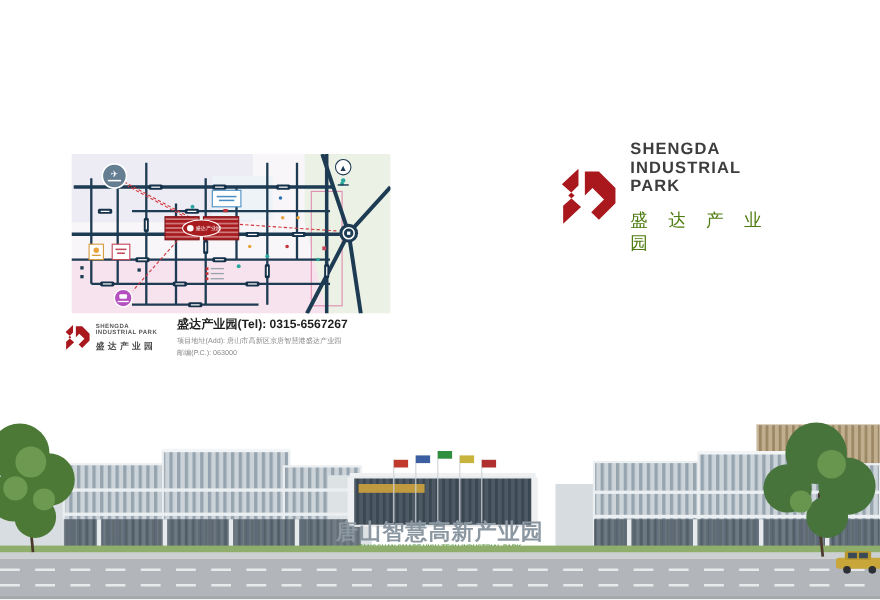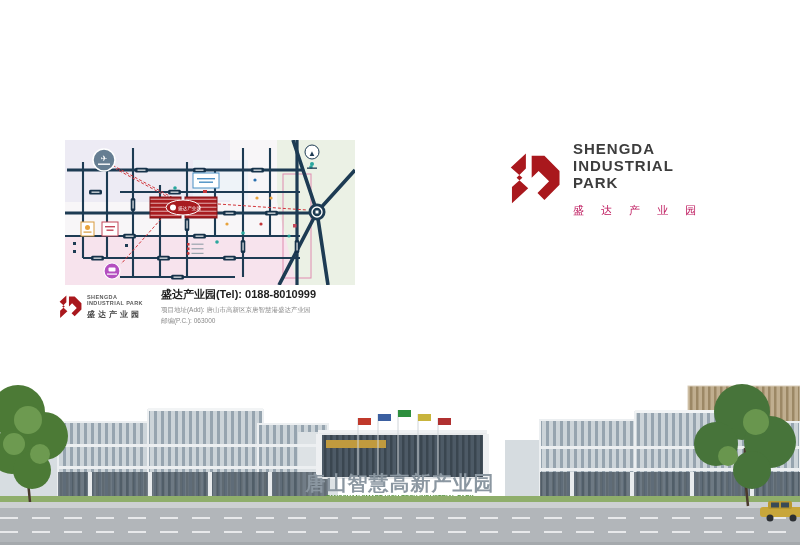--- a/index.html
+++ b/index.html
@@ -5,21 +5,21 @@
   html,body{margin:0;padding:0;background:#fff;}
   .page{position:relative;width:800px;height:545px;background:#ffffff;overflow:hidden;
         font-family:"Liberation Sans","DejaVu Sans",sans-serif;}
   
   .map-block{position:absolute;left:65px;top:140px;width:290px;height:145px;}
   
   .brand{position:absolute;left:505px;top:148px;width:200px;height:62px;display:flex;align-items:center;}
   .brand .mono{width:58px;height:58px;flex:0 0 58px;}
   .brand .btxt{margin-left:10px;color:#3d3d3d;}
   .brand .b1,.brand .b2{font-size:15px;font-weight:bold;letter-spacing:1px;line-height:17px;}
-  .brand .bcn{font-size:11px;letter-spacing:7px;margin-top:12px;color:#be185d;}
+  .brand .bcn{font-size:16px;letter-spacing:7px;margin-top:12px;color:#4d7c0f;}
   
   .contact{position:absolute;left:57px;top:287px;width:300px;display:flex;}
   .contact .mini-logo{display:flex;align-items:center;}
   .contact .mini-mono{width:26px;height:26px;}
   .contact .mini-txt{margin-left:4px;color:#5a5a5a;}
   .contact .m1,.contact .m2{font-size:5.5px;font-weight:bold;letter-spacing:.4px;line-height:6.5px;}
   .contact .mcn{font-size:8px;font-weight:bold;letter-spacing:3px;margin-top:2px;color:#4a4a4a;}
   .contact .info{margin-left:18px;}
   .contact .hotline{font-size:11px;font-weight:bold;color:#1e1e1e;white-space:nowrap;}
   .contact .addr{font-size:6.5px;color:#8a8a8a;margin-top:4px;}
@@ -205,21 +205,21 @@
       </svg>
       <div class="mini-txt">
         <div class="m1">SHENGDA</div>
         <div class="m2">INDUSTRIAL PARK</div>
         <div class="mcn">盛达产业园</div>
       </div>
     </div>
     <div class="info">
       <div class="hotline">
         <span>盛达产业园(Tel):</span>
-        <span>0188-8010999</span>
+        <span>0315-6567267</span>
       </div>
       <div class="addr">项目地址(Add): 唐山市高新区京唐智慧港盛达产业园</div>
       <div class="pc">邮编(P.C.): 063000</div>
     </div>
   </div>
 
   <div class="panorama">
     <svg viewBox="0 0 800 185" width="800" height="185">
       <defs>
         <pattern id="pGlass" width="7" height="7" patternUnits="userSpaceOnUse">

